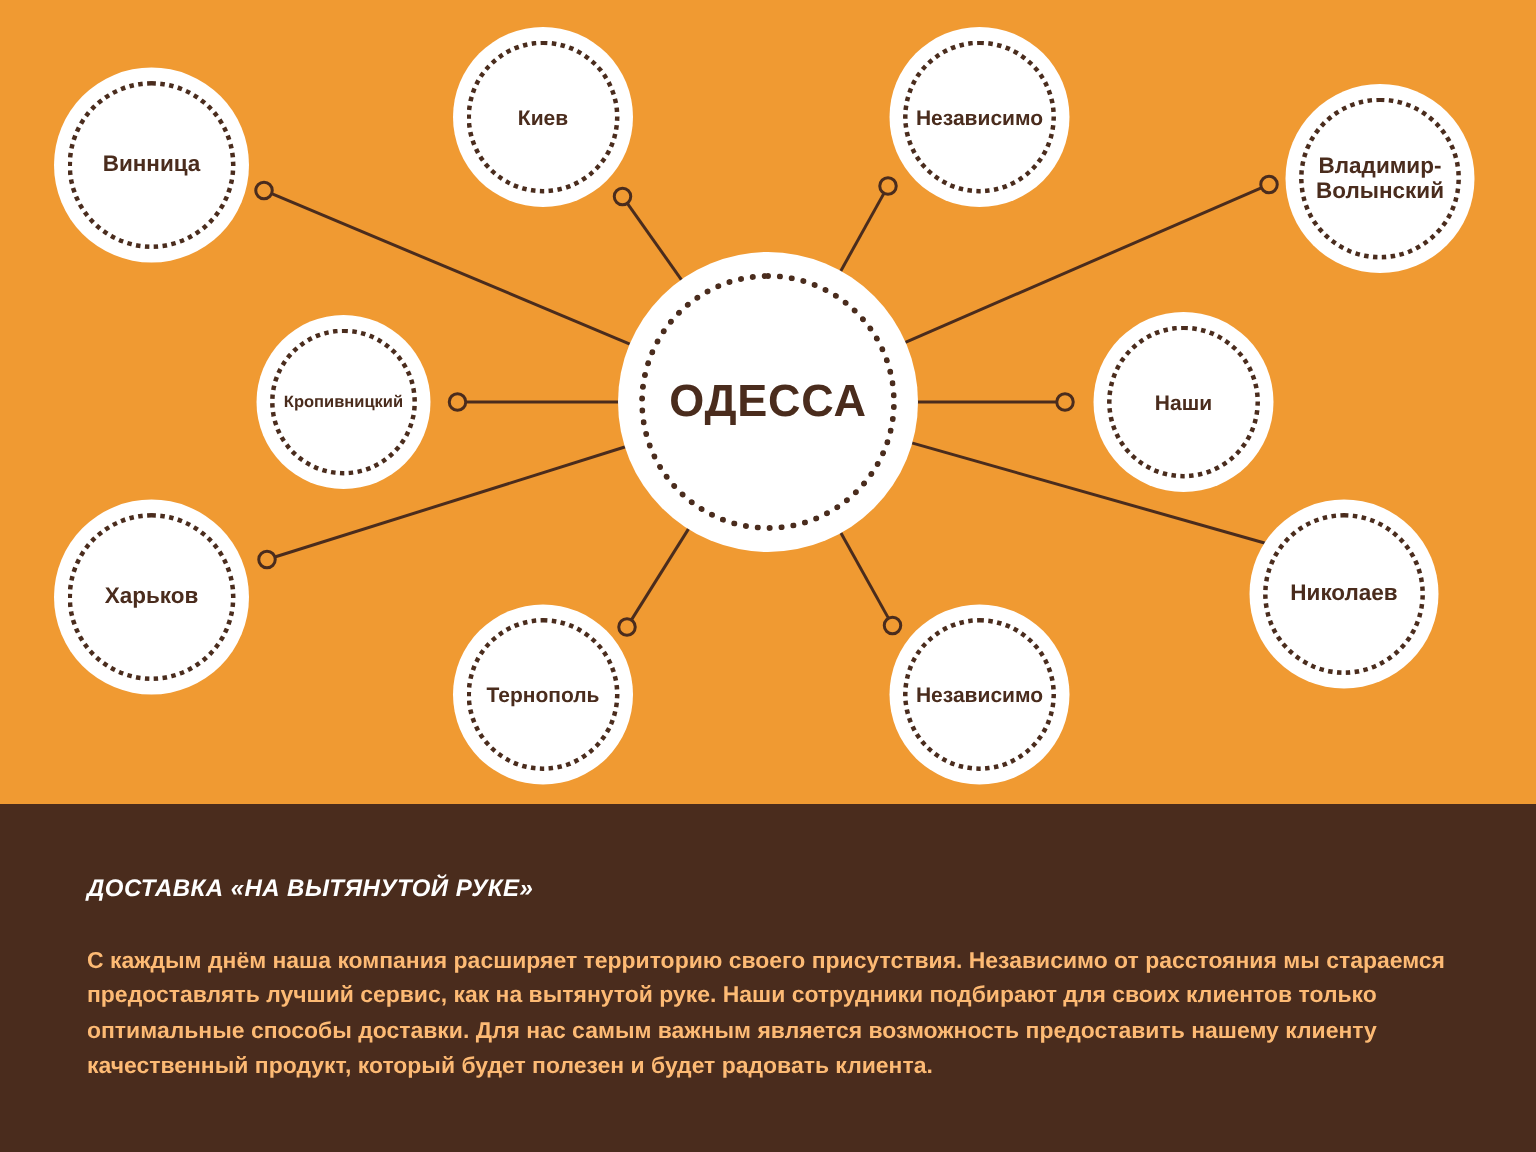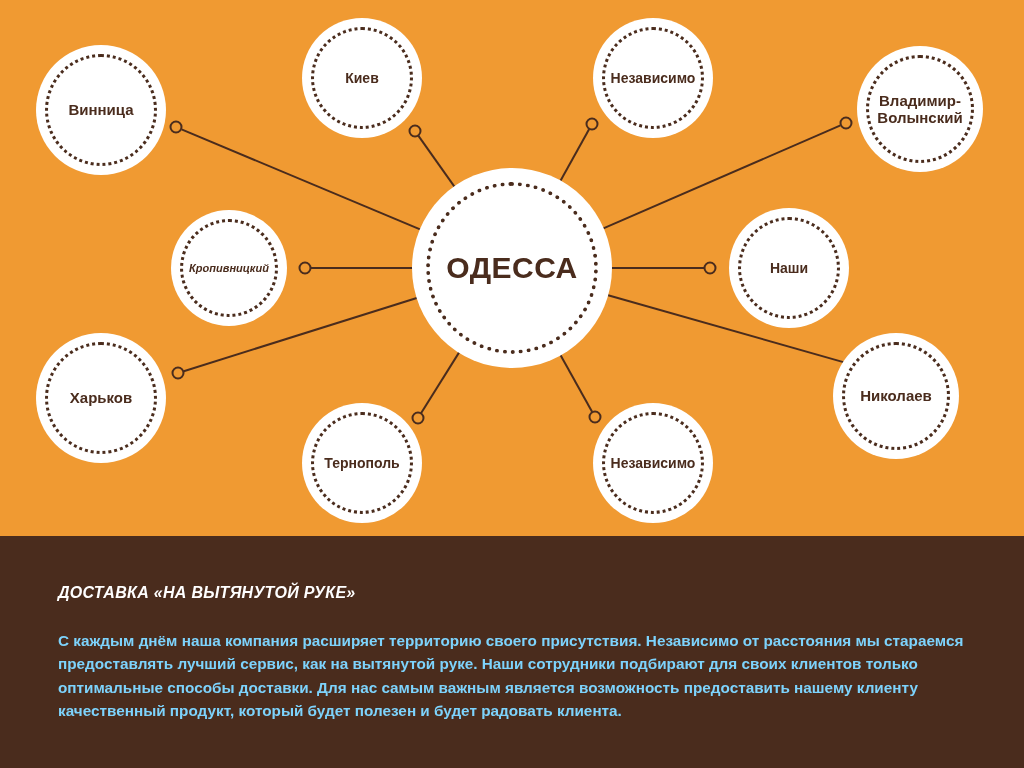--- a/index.html
+++ b/index.html
@@ -80,21 +80,21 @@
     font-size: 30px;
     letter-spacing: 0.5px;
   }
 
   
   .n-lg  { width: 130px; height: 130px; }
   .n-lg  .label { font-size: 15px; }
   .n-md  { width: 120px; height: 120px; }
   .n-md  .label { font-size: 14px; }
   .n-sm  { width: 112px; height: 112px; }
-  .n-sm  .label { font-size: 11px; font-style: italic; }
+  .n-sm  .label { font-size: 11px; }
 
   
   #footer {
     position: absolute;
     left: 0; top: 536px;
     width: 1024px;
     height: 232px;
     background: #4A2C1D;
     padding: 48px 58px 0 58px;
   }
@@ -102,21 +102,21 @@
   #footer-title {
     color: #FFFFFF;
     font-size: 16px;
     font-weight: bold;
     font-style: italic;
     letter-spacing: 0.3px;
     margin-bottom: 27px;
   }
 
   #footer-body {
-    color: #7dd3fc;
+    color: #fdba74;
     font-size: 15.3px;
     font-weight: bold;
     line-height: 1.52;
     max-width: 912px;
   }
 </style>
 </head>
 <body>
 
 <div id="page">
@@ -153,21 +153,21 @@
     <div id="nodes-layer">
         <div class="node n-lg" style="left: 36px; top: 45px; width: 130px; height: 130px;">
           <span class="label">Винница</span>
         </div>
         <div class="node n-md" style="left: 302px; top: 18px; width: 120px; height: 120px; justify-content: center;">
           <span class="label">Киев</span>
         </div>
         <div class="node n-md" style="left: 593px; top: 18px; width: 120px; height: 120px;">
           <span class="label">Независимо</span>
         </div>
-        <div class="node n-lg" style="left: 857px; top: 46px; width: 126px; height: 126px;">
+        <div class="node n-lg" style="left: 857px; top: 56px; width: 126px; height: 126px;">
           <span class="label">Владимир-<br>Волынский</span>
         </div>
         <div class="node n-sm" style="left: 171px; top: 210px; width: 116px; height: 116px;">
           <span class="label">Кропивницкий</span>
         </div>
         <div class="node n-md" style="left: 729px; top: 208px; width: 120px; height: 120px;">
           <span class="label">Наши</span>
         </div>
         <div class="node n-lg" style="left: 36px; top: 333px; width: 130px; height: 130px; align-items: center;">
           <span class="label">Харьков</span>

